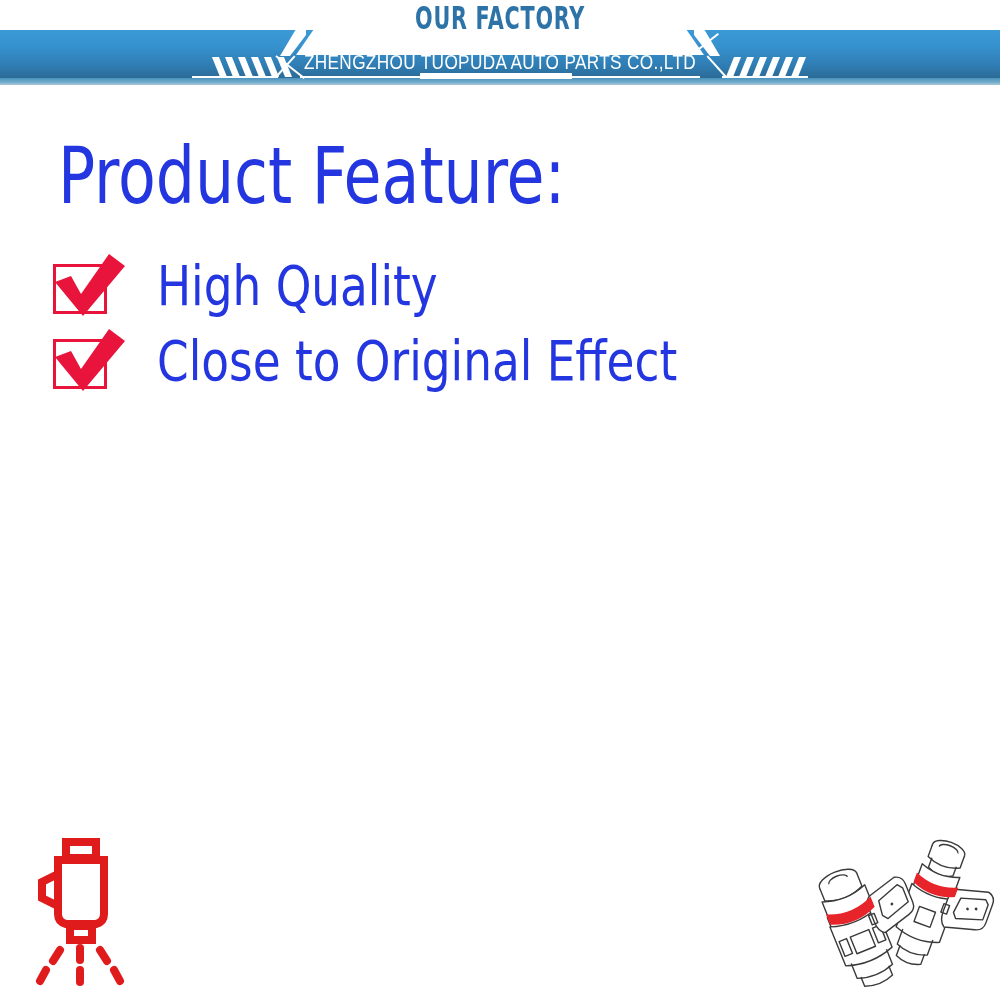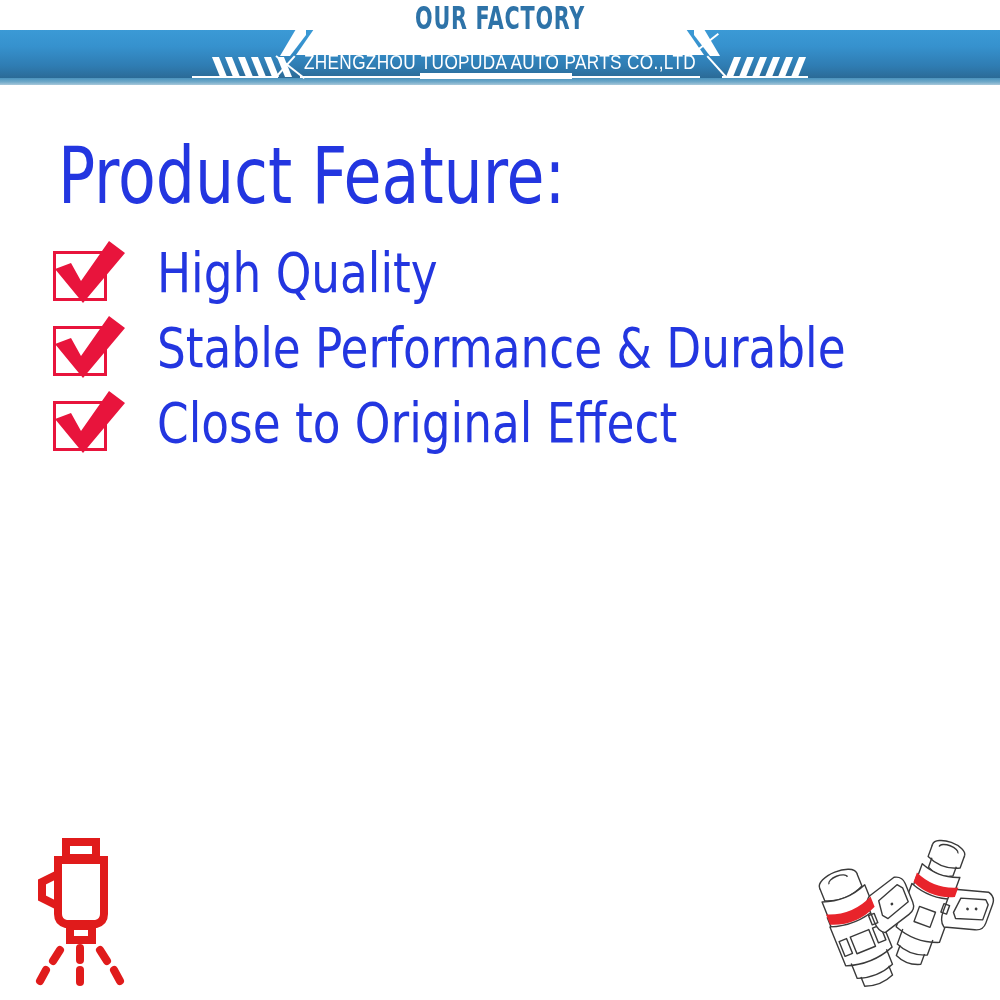--- a/index.html
+++ b/index.html
@@ -189,21 +189,21 @@
     color: #2336e0;
     font-weight: normal;
     transform: scaleX(0.88);
     transform-origin: left top;
     white-space: nowrap;
   }
 
   .feature-list {
     position: absolute;
     left: 0;
-    top: 247px;
+    top: 260px;
     width: 900px;
   }
   .feature-row {
     position: relative;
     height: 75px;
   }
   .check-box {
     position: absolute;
     left: 53px;
     top: 4px;
@@ -297,27 +297,20 @@
 <div class="feature-list">
 
   <div class="feature-row">
     <div class="check-box"></div>
     <svg class="check-mark" viewBox="0 0 80 70">
       <path d="M6 30 L22 24 L32 42 L60 2 L76 14 L34 64 Z" fill="#e8143c"></path>
     </svg>
     <div class="feature-text">High Quality</div>
   </div>
 
-  <div class="feature-row">
-    <div class="check-box"></div>
-    <svg class="check-mark" viewBox="0 0 80 70">
-      <path d="M6 30 L22 24 L32 42 L60 2 L76 14 L34 64 Z" fill="#e8143c"></path>
-    </svg>
-    <div class="feature-text">Stable Performance &amp; Durable</div>
-  </div>
 
   <div class="feature-row">
     <div class="check-box"></div>
     <svg class="check-mark" viewBox="0 0 80 70">
       <path d="M6 30 L22 24 L32 42 L60 2 L76 14 L34 64 Z" fill="#e8143c"></path>
     </svg>
     <div class="feature-text">Close to Original Effect</div>
   </div>
 
 

